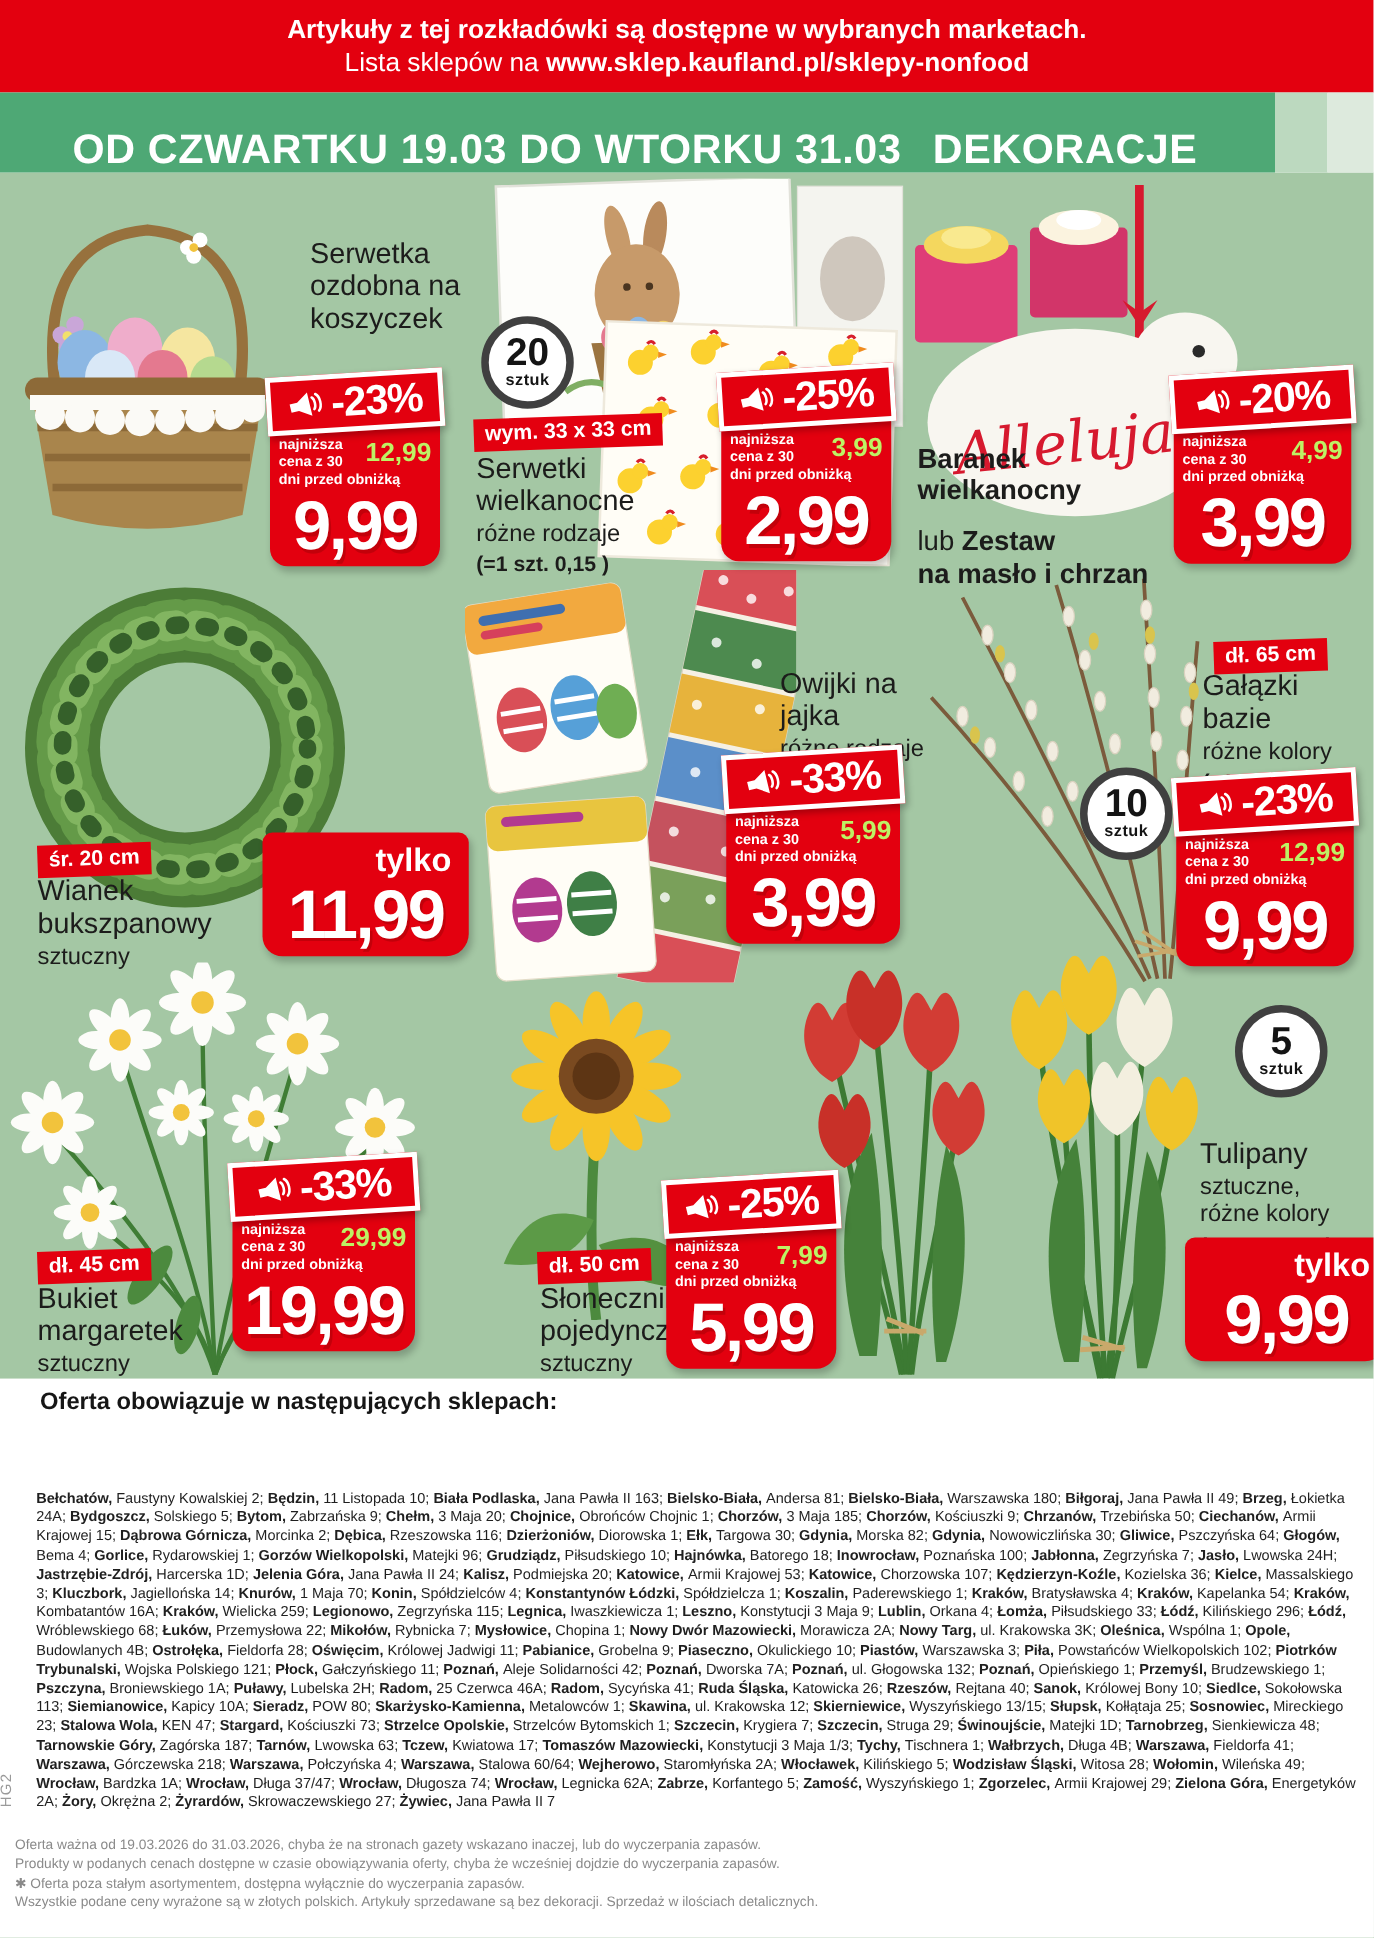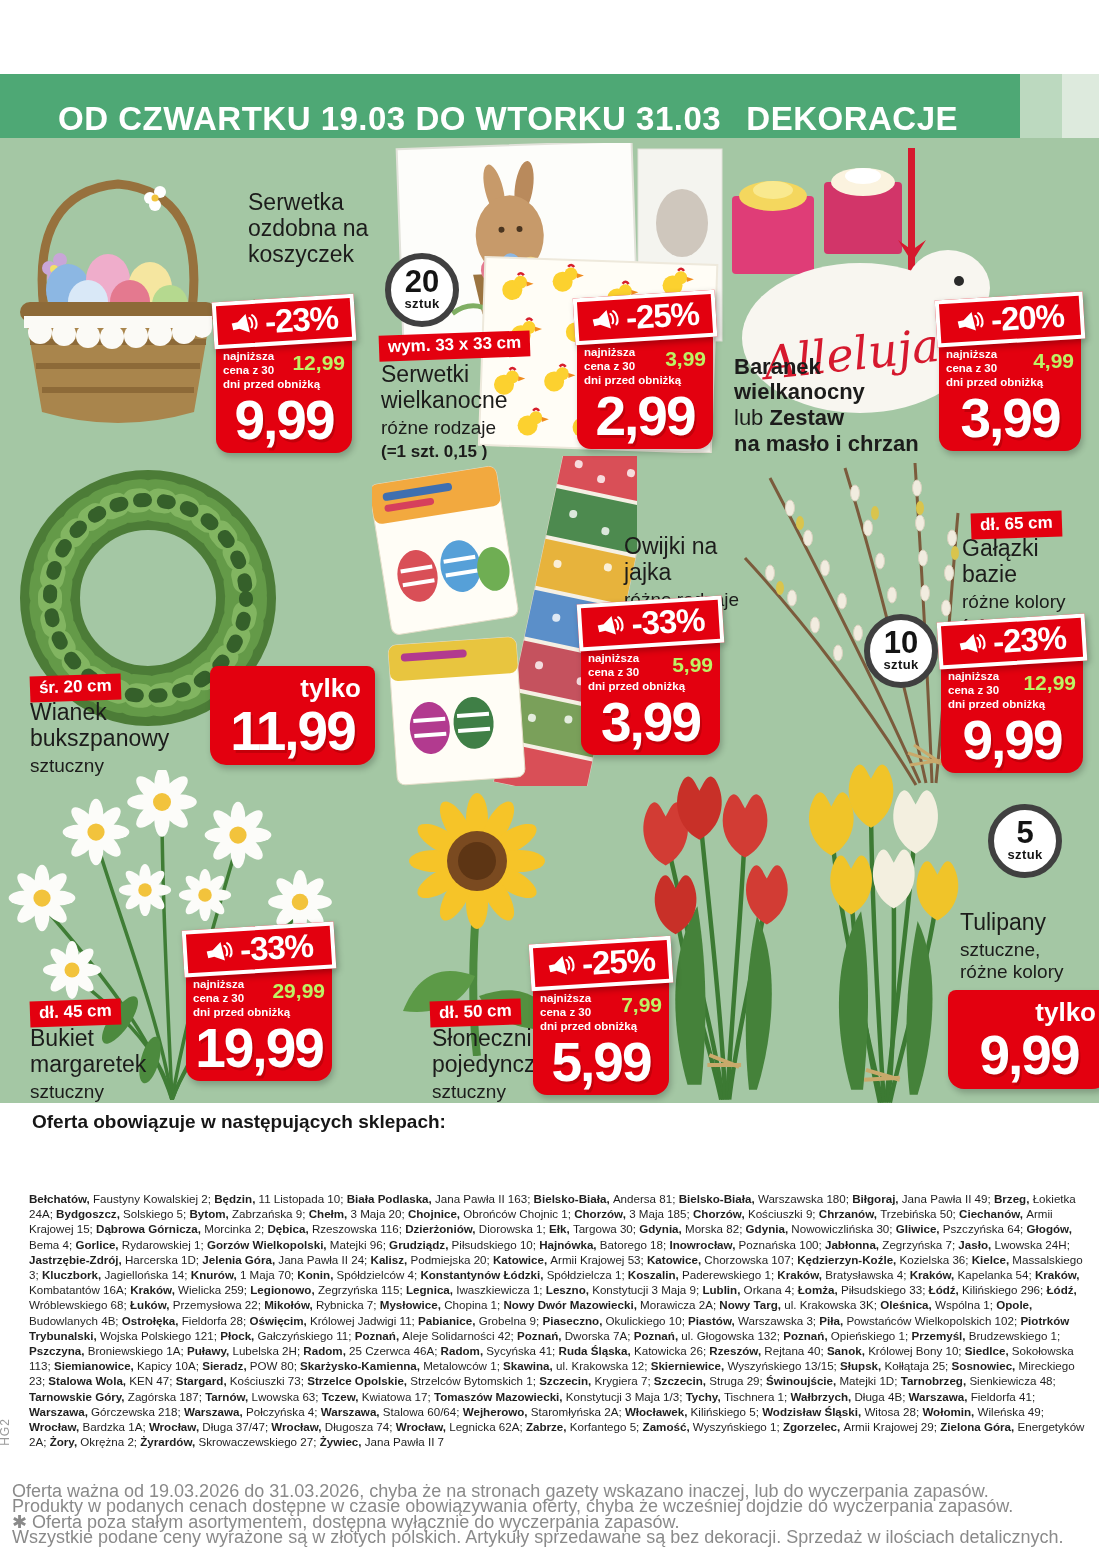--- a/index.html
+++ b/index.html
@@ -57,30 +57,34 @@
 
   .only-unit{position:absolute;background:var(--brand-red,#e3000f);border-radius:8px 8px 18px 16px;
              padding:9px 10px 8px;z-index:6;box-shadow:2px 4px 6px rgba(0,0,0,.22);}
   .only-label{color:#fff;font-size:26px;font-weight:800;text-align:right;line-height:1;margin:0 4px 4px 0;}
 
   
   .stores{position:absolute;left:0;top:1103px;width:1099px;height:447px;background:#fff;}
   .stores-heading{position:absolute;left:32px;top:8px;font-size:19px;font-weight:700;color:#161616;}
   .store-list{position:absolute;left:29px;top:88px;width:1064px;font-size:11.6px;line-height:15.2px;color:#1f1f1f;}
   .store-list b{font-weight:700;}
-  .legal{position:absolute;left:12px;top:381px;width:1080px;color:var(--footer-gray,#8a8a8a);
-         font-size:18px;line-height:15.3px;}
+  .legal{position:absolute;left:12px;top:366px;width:1080px;color:var(--footer-gray,#8a8a8a);
+         font-size:11px;line-height:15.3px;}
   .page-code{position:absolute;left:-9px;top:322px;color:#9a9a9a;font-size:12px;letter-spacing:1px;
              transform:rotate(-90deg);}
 </style>
 </head>
 <body>
 
 <div id="page">
 
+  <div class="topbar">
+    <div class="l1">Artykuły z tej rozkładówki są dostępne w wybranych marketach.</div>
+    <div class="l2"><span>Lista sklepów na </span><span class="url">www.sklep.kaufland.pl/sklepy-nonfood</span></div>
+  </div>
 
   <div class="banner">
     <span class="txt">OD CZWARTKU 19.03 DO WTORKU 31.03</span>
     <span class="txt">DEKORACJE</span>
   </div>
   <div class="banner-sq1"></div>
   <div class="banner-sq2"></div>
 
   <div class="promo">
 
@@ -232,21 +236,21 @@
         <rect x="196" y="0" width="7" height="140" fill="#d6192e"></rect>
         <path d="M186 92 l14 10 14 -10 -14 22 z" fill="#d6192e"></path>
         <ellipse cx="148" cy="190" rx="118" ry="75" fill="#f8f6f0"></ellipse>
         <ellipse cx="236" cy="140" rx="42" ry="38" fill="#f8f6f0"></ellipse>
         <circle cx="247" cy="133" r="5" fill="#2a2a2a"></circle>
         <text x="52" y="222" font-size="46" fill="#d6192e" font-style="italic" font-family="DejaVu Serif, serif" transform="rotate(-6 140 210)">Alleluja</text>
       </svg>
     </div>
     <div class="p-text" style="left:734px;top:216px;width:200px;">
       <div class="p-name2">Baranek wielkanocny</div>
-      <div class="p-sub" style="font-size:22px;margin-top:0;"><span>lub</span> <b>Zestaw</b></div>
+      <div class="p-sub" style="font-size:22px;margin-top:15px;"><span>lub</span> <b>Zestaw</b></div>
       <div class="p-name2">na masło i chrzan</div>
     </div>
     <div class="price-unit" style="left:936px;top:158px;width:148px;">
       <div class="deal-badge">
         <svg class="mega" viewBox="0 0 44 32">
             <path d="M3 11h9l14-9v28l-14-9H3z" fill="#fff"></path>
             <path d="M30 9c3 2 3 12 0 14M35 6c5 4 5 16 0 20" stroke="#fff" stroke-width="3" fill="none" stroke-linecap="round"></path>
           </svg>
         <span class="pct">-20%</span>
       </div>

